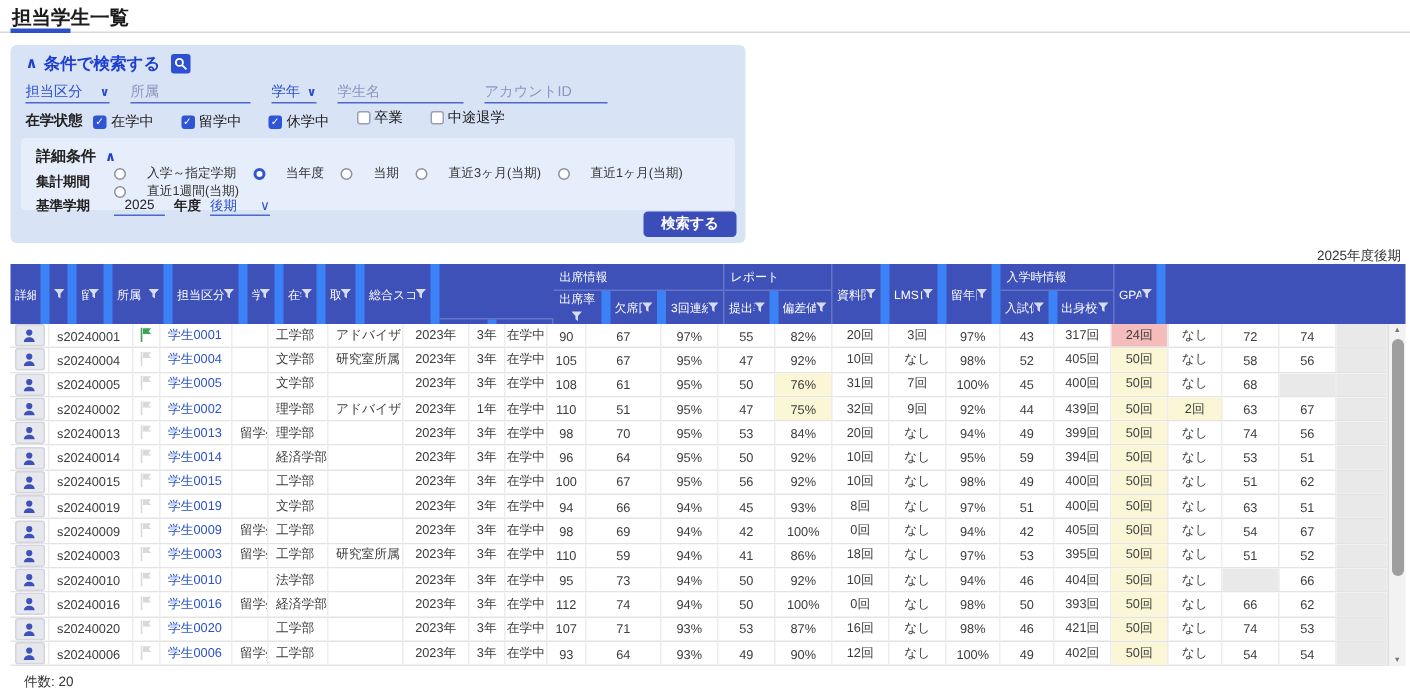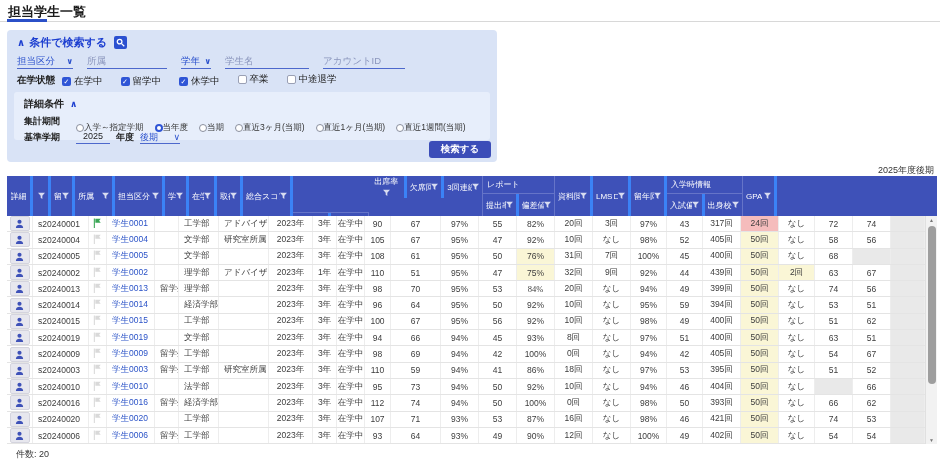--- a/index.html
+++ b/index.html
@@ -29,38 +29,38 @@
   .box{width:9px;height:9px;box-sizing:border-box;border-radius:2px;font-size:7px;line-height:9px;
        text-align:center;color:#fff;}
   .box.on{background:#2f55d6;}
   .box.off{background:#fff;border:1px solid #9aa0b5;}
   .detail-panel{margin:6px 7px 0;height:48px;background:#e7eefb;border-radius:3px;
                 padding:5px 10px;box-sizing:border-box;}
   .dp-head{font-size:10px;font-weight:bold;color:#222;display:flex;align-items:center;gap:6px;}
   .dp-head .chev{font-size:9px;}
   .dp-row{display:flex;align-items:center;margin-top:5px;font-size:8.5px;color:#333;height:11px;}
   .dp-lbl{font-weight:bold;width:52px;flex-shrink:0;font-size:9px;color:#222;}
-  .radio{display:inline-flex;align-items:center;gap:0;margin-right:11px;margin-top:12px;}
+  .radio{display:inline-flex;align-items:center;gap:14px;margin-right:11px;}
   .rad{width:8px;height:8px;border-radius:50%;box-sizing:border-box;border:1px solid #8a8f9e;background:#fff;}
   .rad.sel{border:2px solid #2f55d6;}
   .year-input{width:34px;border-bottom:1px solid #4d68cc;text-align:center;color:#222;
               font-size:9px;height:12px;}
   .year-suffix{margin:0 6px 0 6px;font-size:9px;color:#222;font-weight:bold;}
   .term-select{width:40px;border-bottom:1px solid #4d68cc;display:inline-flex;align-items:center;
                justify-content:space-between;color:#2a50cc;font-size:9px;height:12px;}
   .submit-btn{position:absolute;right:6px;bottom:4px;width:62px;height:17px;background:#3b4db8;
               color:#fff;font-size:9.5px;font-weight:bold;border:none;border-radius:3px;
               font-family:inherit;cursor:pointer;}
 
   .term-caption{position:absolute;right:6px;top:164px;font-size:9px;color:#333;}
 
   
   .table{position:absolute;left:7px;top:176px;width:930px;}
   .thead{display:flex;background:#3e51b8;color:#fff;height:40px;}
-  .th{box-sizing:border-box;border-right:3px solid #3b82f6;display:flex;align-items:center;
+  .th{box-sizing:border-box;border-right:6px solid #3b82f6;display:flex;align-items:center;
       justify-content:space-between;padding:0 3px;font-size:8px;overflow:hidden;height:40px;}
   .th .th-label{white-space:nowrap;overflow:hidden;}
   .th.center{justify-content:center;}
   .group{display:flex;flex-direction:column;box-sizing:border-box;}
   .group-label{height:18px;box-sizing:border-box;border-bottom:1px solid #6574c8;display:flex;
                align-items:center;padding:0 4px;font-size:8px;white-space:nowrap;overflow:hidden;}
   .group-subs{display:flex;height:22px;}
   .group-subs .th{height:22px;}
   .group-subs .th:last-child{border-right:none;}
   .group{border-right:1px solid #6574c8;}
@@ -273,20 +273,21 @@
               <span class="th-label">偏差値</span>
               <span style="display: inline-flex; align-items: center; gap: 1px; flex-shrink: 0;">
                 <span><svg class="funnel" width="7" height="7" viewBox="0 0 10 10">
                     <path d="M0 1h10L6.2 5.2V10L3.8 8.3V5.2z" fill="#fff" fill-opacity="0.8"></path>
                   </svg></span>
               </span>
             </div>
           </div>
         </div>
         <div class="group" style="width: 114px;">
+          <div class="group-label">出席情報</div>
           <div class="group-subs">
             <div class="th" style="width: 38px; flex-direction: column;">
               <span class="th-label">出席率</span>
               <span style="display: inline-flex; align-items: center; gap: 1px; flex-shrink: 0;">
                 <span><svg class="funnel" width="7" height="7" viewBox="0 0 10 10">
                     <path d="M0 1h10L6.2 5.2V10L3.8 8.3V5.2z" fill="#fff" fill-opacity="0.8"></path>
                   </svg></span>
               </span>
             </div>
             <div class="th" style="width: 38px;">
@@ -769,21 +770,21 @@
             </div>
             <div class="td" style="width: 50px;">
               <span>70</span>
             </div>
             <div class="td" style="width: 38px;">
               <span>95%</span>
             </div>
             <div class="td" style="width: 38px;">
               <span>53</span>
             </div>
-            <div class="td" style="width: 38px; font-family: Liberation Serif, serif;">
+            <div class="td" style="width: 38px;">
               <span>84%</span>
             </div>
             <div class="td" style="width: 38px;">
               <span>20回</span>
             </div>
             <div class="td" style="width: 38px;">
               <span>なし</span>
             </div>
             <div class="td" style="width: 36px;">
               <span>94%</span>

